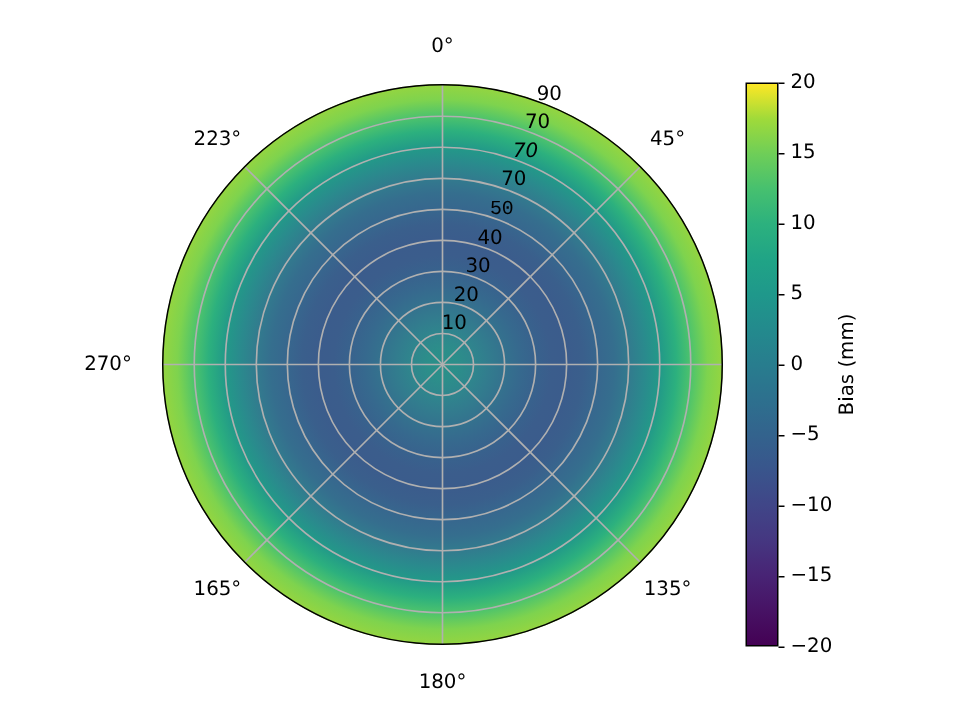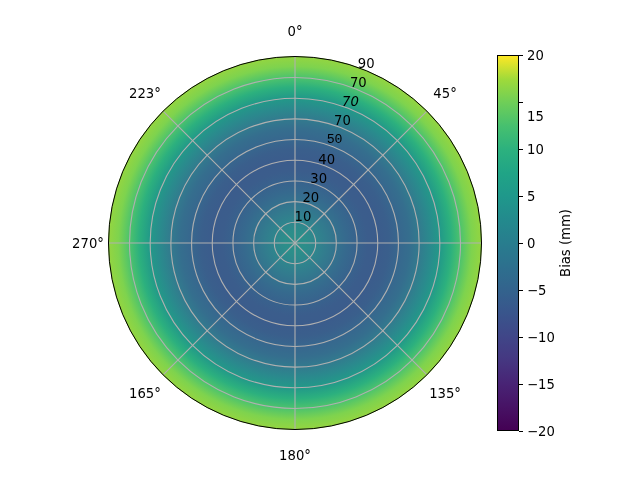--- a/index.html
+++ b/index.html
@@ -191,21 +191,21 @@
     <div id="polar-outline"></div>
   </div>
 
   <div id="theta-labels">
       <div class="theta-label" style="left: 295px; top: 30.8px; transform: translate(-50%, -50%);">0°</div>
       <div class="theta-label" style="left: 445.048px; top: 92.9519px; transform: translate(-50%, -50%);">45°</div>
       <div class="theta-label" style="left: 507.2px; top: 243px; transform: translate(-50%, -50%);">90</div>
       <div class="theta-label" style="left: 445.048px; top: 393.048px; transform: translate(-50%, -50%);">135°</div>
       <div class="theta-label" style="left: 295px; top: 455.2px; transform: translate(-50%, -50%);">180°</div>
       <div class="theta-label" style="left: 144.952px; top: 393.048px; transform: translate(-50%, -50%);">165°</div>
-      <div class="theta-label" style="left: 88px; top: 243px; transform: translate(-50%, -50%);">270°</div>
+      <div class="theta-label" style="left: 72px; top: 243px; transform: translate(-50%, -50%);">270°</div>
       <div class="theta-label" style="left: 144.952px; top: 92.9519px; transform: translate(-50%, -50%);">223°</div>
     </div>
 
   <div id="r-labels">
       <div class="r-label" style="left: 302.917px; top: 215.886px; transform: translate(-50%, -50%);">10</div>
       <div class="r-label" style="left: 310.835px; top: 196.772px; transform: translate(-50%, -50%);">20</div>
       <div class="r-label" style="left: 318.752px; top: 177.658px; transform: translate(-50%, -50%);">30</div>
       <div class="r-label" style="left: 326.669px; top: 158.544px; transform: translate(-50%, -50%);">40</div>
       <div class="r-label" style="left: 334.586px; top: 139.43px; transform: translate(-50%, -50%); font-family: Liberation Mono, monospace;">50</div>
       <div class="r-label" style="left: 342.504px; top: 120.316px; transform: translate(-50%, -50%);">70</div>
@@ -213,21 +213,21 @@
       <div class="r-label" style="left: 358.338px; top: 82.0877px; transform: translate(-50%, -50%);">70</div>
       <div class="r-label" style="left: 366.256px; top: 62.9736px; transform: translate(-50%, -50%);">90</div>
     </div>
 
   <div id="colorbar-axes">
     <div id="colorbar-gradient"></div>
     <div id="colorbar-ticks">
         <div class="cb-tick" style="top: 0px;"></div>
         <div class="cb-ticklabel" style="top: 0px;">20</div>
         <div class="cb-tick" style="top: 47px;"></div>
-        <div class="cb-ticklabel" style="top: 61px;">15</div>
+        <div class="cb-ticklabel" style="top: 47px;">15</div>
         <div class="cb-tick" style="top: 94px;"></div>
         <div class="cb-ticklabel" style="top: 94px;">10</div>
         <div class="cb-tick" style="top: 141px;"></div>
         <div class="cb-ticklabel" style="top: 141px;">5</div>
         <div class="cb-tick" style="top: 188px;"></div>
         <div class="cb-ticklabel" style="top: 188px;">0</div>
         <div class="cb-tick" style="top: 235px;"></div>
         <div class="cb-ticklabel" style="top: 235px;">−5</div>
         <div class="cb-tick" style="top: 282px;"></div>
         <div class="cb-ticklabel" style="top: 282px; text-align: center;">−10</div>

